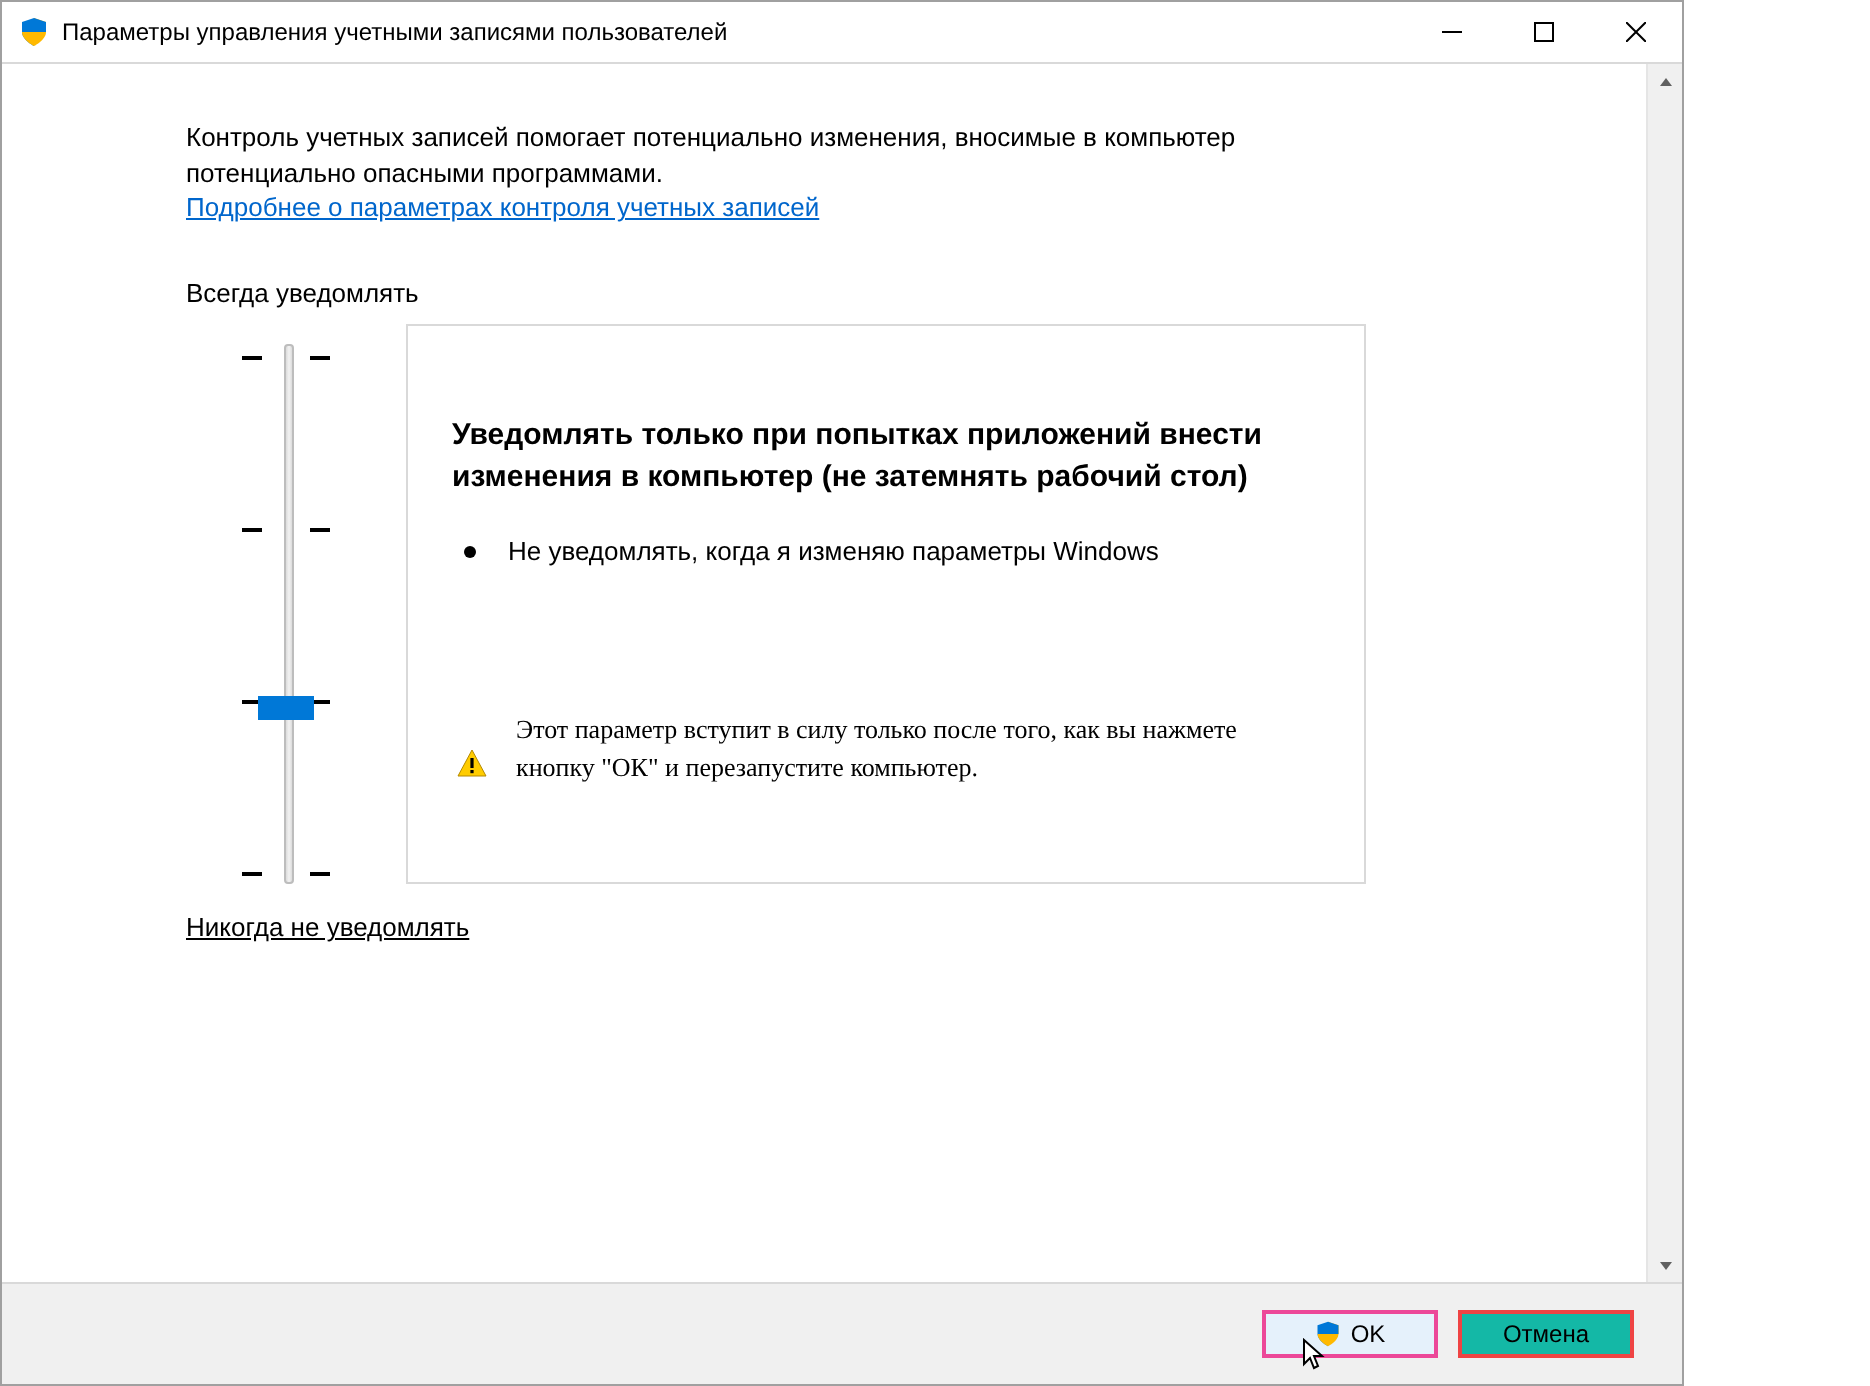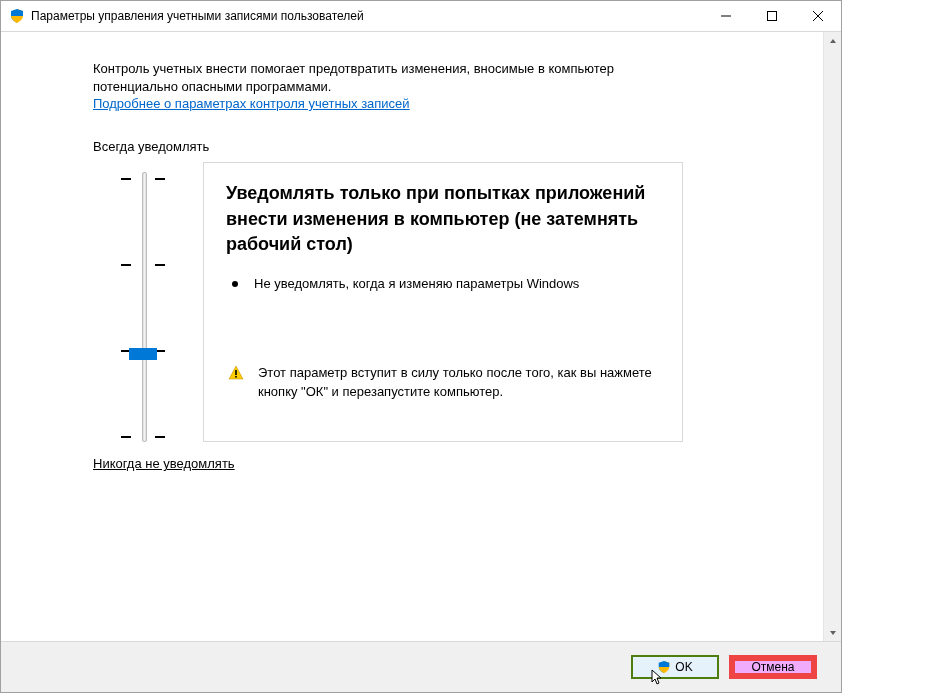--- a/index.html
+++ b/index.html
@@ -129,23 +129,24 @@
   .desc-panel {
     flex: 1;
     border: 1px solid #d9d9d9;
     padding: 18px 28px 18px 22px;
     max-width: 480px;
     box-sizing: border-box;
     margin-left: 10px;
   }
   .desc-title {
     font-weight: 700;
-    font-size: 18px;
+    font-size: 15px;
     margin-bottom: 18px;
     line-height: 1.4;
+    margin-top: 26px;
   }
   .desc-bullet {
     display: flex;
     align-items: flex-start;
     margin-bottom: 70px;
     padding-left: 6px;
   }
   .desc-bullet .dot {
     width: 6px;
     height: 6px;
@@ -154,22 +155,23 @@
     margin-top: 6px;
     margin-right: 16px;
     flex-shrink: 0;
   }
   .desc-bullet .txt {
     font-size: 13px;
     line-height: 1.45;
   }
   .desc-warn {
     display: flex;
-    align-items: flex-start;
+    align-items: flex-end;
     padding-left: 2px;
+    font-family: Liberation Serif, serif;
   }
   .desc-warn .warn-icon {
     margin-right: 14px;
     flex-shrink: 0;
     margin-top: 1px;
   }
   .desc-warn .txt {
     font-size: 13px;
     line-height: 1.45;
   }
@@ -199,33 +201,33 @@
     background: #f0f0f0;
     display: flex;
     align-items: center;
     justify-content: flex-end;
     padding-right: 24px;
     gap: 10px;
   }
   .btn {
     min-width: 88px;
     height: 24px;
-    background: #f0abfc;
-    border: 6px solid #ef4444;
+    background: #14b8a6;
+    border: 2px solid #ef4444;
     font-size: 12px;
     font-family: inherit;
     display: inline-flex;
     align-items: center;
     justify-content: center;
     gap: 4px;
     cursor: pointer;
     padding: 0 10px;
   }
   .btn.primary {
-    border: 2px solid #4d7c0f;
+    border: 2px solid #ec4899;
     background: #e5f1fb;
     position: relative;
   }
   .cursor {
     position: absolute;
     pointer-events: none;
   }
   .shield-svg { display:block; }
 </style>
 </head>
@@ -258,21 +260,21 @@
         <svg width="10" height="10">
             <line x1="0" y1="0" x2="10" y2="10" stroke="#000" stroke-width="1"></line>
             <line x1="10" y1="0" x2="0" y2="10" stroke="#000" stroke-width="1"></line>
           </svg>
       </div>
     </div>
   </div>
 
   <div class="client">
     <div class="content">
-      <p class="intro">Контроль учетных внести помогает предотвратить изменения, вносимые в компьютер</p>
+      <p class="intro">Контроль учетных записей помогает потенциально изменения, вносимые в компьютер</p>
       <p class="intro">потенциально опасными программами.</p>
       <a class="link">Подробнее о параметрах контроля учетных записей</a>
 
       <div class="label-top">Всегда уведомлять</div>
 
       <div class="slider-area">
         <div class="slider-col">
           <div class="slider">
             <div class="track"></div>
             <div class="tick left" style="top:6px"></div>

